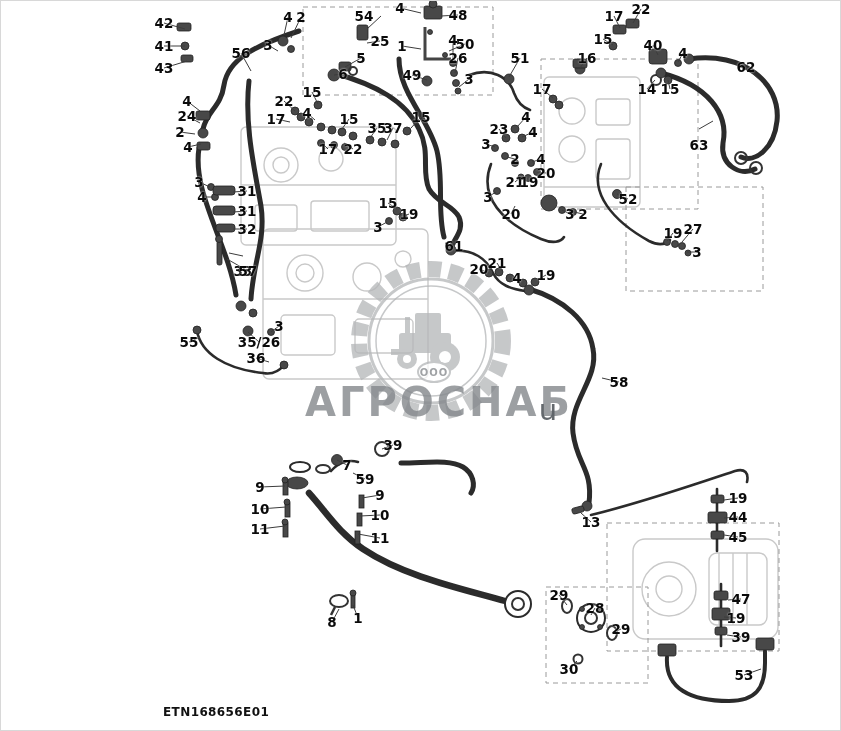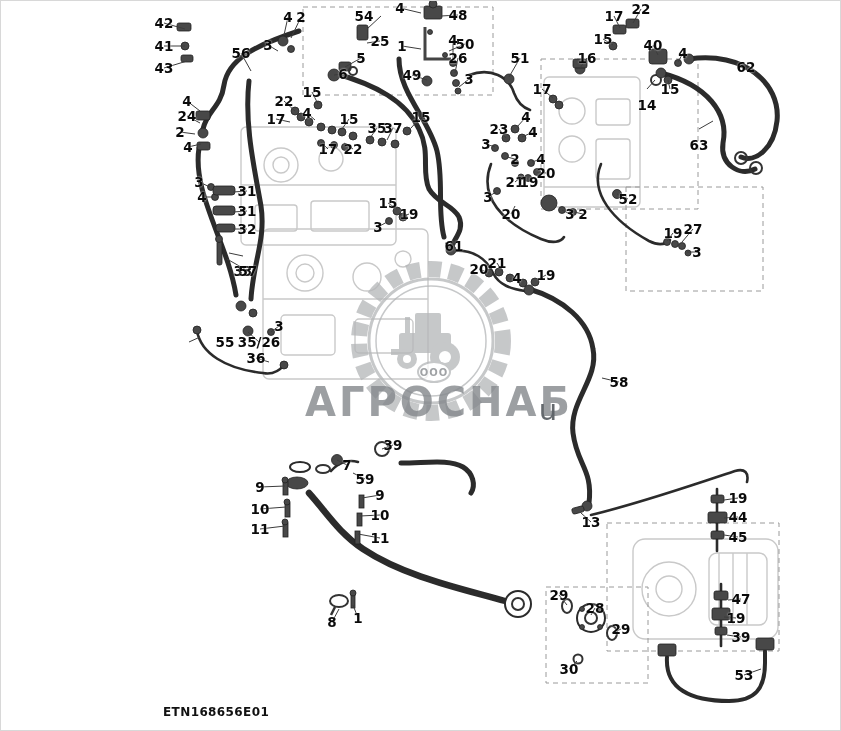--- a/index.html
+++ b/index.html
@@ -405,21 +405,21 @@
       <div class="callout" style="left: 452px; top: 39px;">4</div>
       <div class="callout" style="left: 457px; top: 57px;">26</div>
       <div class="callout" style="left: 468px; top: 78px;">3</div>
       <div class="callout" style="left: 519px; top: 57px;">51</div>
       <div class="callout" style="left: 541px; top: 88px;">17</div>
       <div class="callout" style="left: 586px; top: 57px; text-align: center;">16</div>
       <div class="callout" style="left: 613px; top: 15px;">17</div>
       <div class="callout" style="left: 640px; top: 8px;">22</div>
       <div class="callout" style="left: 602px; top: 38px;">15</div>
       <div class="callout" style="left: 652px; top: 44px;">40</div>
-      <div class="callout" style="left: 646px; top: 104px;">14</div>
+      <div class="callout" style="left: 646px; top: 88px;">14</div>
       <div class="callout" style="left: 669px; top: 88px;">15</div>
       <div class="callout" style="left: 682px; top: 52px;">4</div>
       <div class="callout" style="left: 745px; top: 66px;">62</div>
       <div class="callout" style="left: 698px; top: 128px; margin-top: 16px;">63</div>
       <div class="callout" style="left: 186px; top: 100px;">4</div>
       <div class="callout" style="left: 186px; top: 115px;">24</div>
       <div class="callout" style="left: 179px; top: 131px;">2</div>
       <div class="callout" style="left: 187px; top: 146px;">4</div>
       <div class="callout" style="left: 198px; top: 181px;">3</div>
       <div class="callout" style="left: 201px; top: 196px;">4</div>
@@ -456,21 +456,21 @@
       <div class="callout" style="left: 569px; top: 213px;">3</div>
       <div class="callout" style="left: 582px; top: 213px;">2</div>
       <div class="callout" style="left: 627px; top: 198px;">52</div>
       <div class="callout" style="left: 672px; top: 232px;">19</div>
       <div class="callout" style="left: 692px; top: 228px;">27</div>
       <div class="callout" style="left: 696px; top: 251px;">3</div>
       <div class="callout" style="left: 478px; top: 268px;">20</div>
       <div class="callout" style="left: 496px; top: 262px;">21</div>
       <div class="callout" style="left: 516px; top: 277px;">4</div>
       <div class="callout" style="left: 545px; top: 274px;">19</div>
-      <div class="callout" style="left: 188px; top: 341px; margin-left: 36px;">55</div>
+      <div class="callout" style="left: 188px; top: 341px;">55</div>
       <div class="callout" style="left: 278px; top: 325px;">3</div>
       <div class="callout" style="left: 258px; top: 341px;">35/26</div>
       <div class="callout" style="left: 255px; top: 357px;">36</div>
       <div class="callout" style="left: 618px; top: 381px;">58</div>
       <div class="callout" style="left: 392px; top: 444px;">39</div>
       <div class="callout" style="left: 346px; top: 464px;">7</div>
       <div class="callout" style="left: 364px; top: 478px;">59</div>
       <div class="callout" style="left: 259px; top: 486px;">9</div>
       <div class="callout" style="left: 259px; top: 508px;">10</div>
       <div class="callout" style="left: 259px; top: 528px;">11</div>

